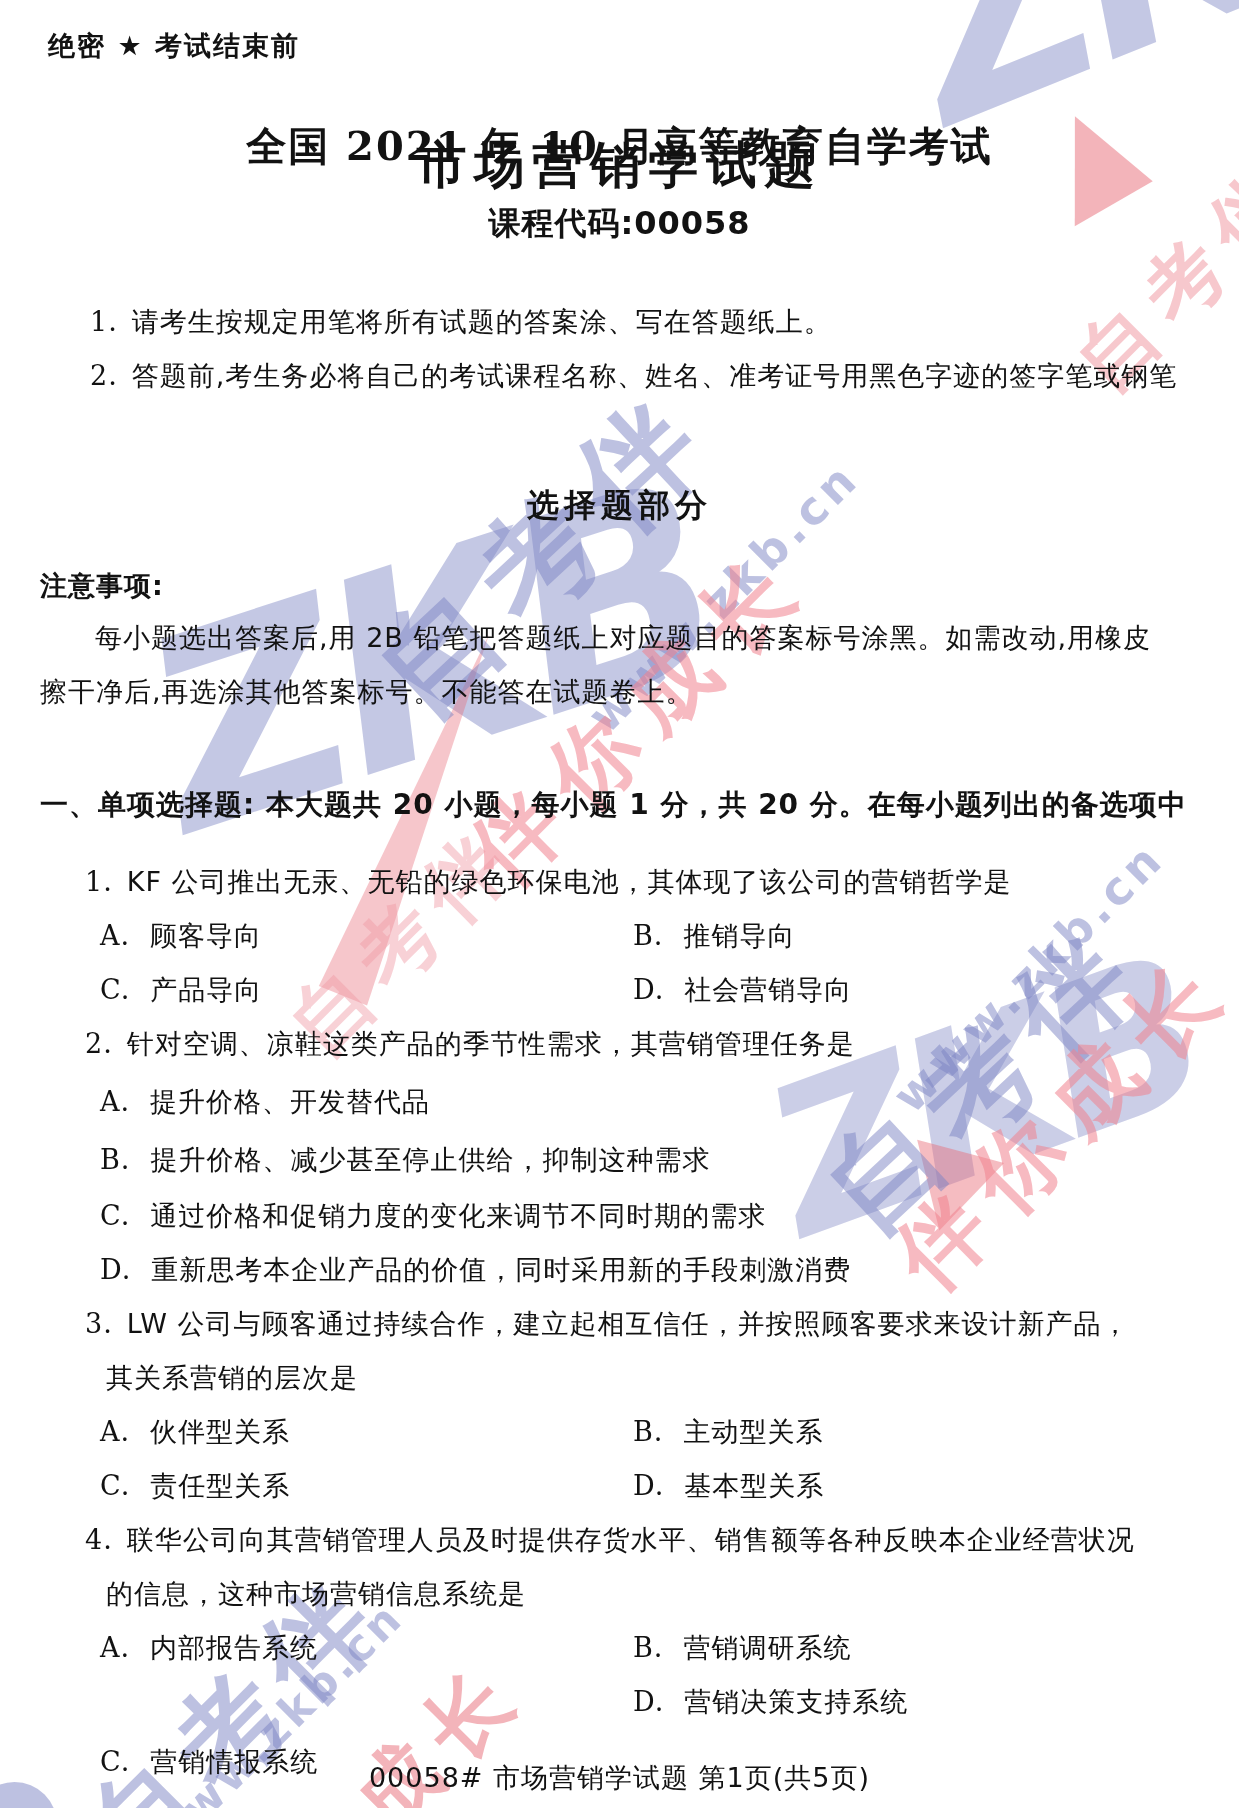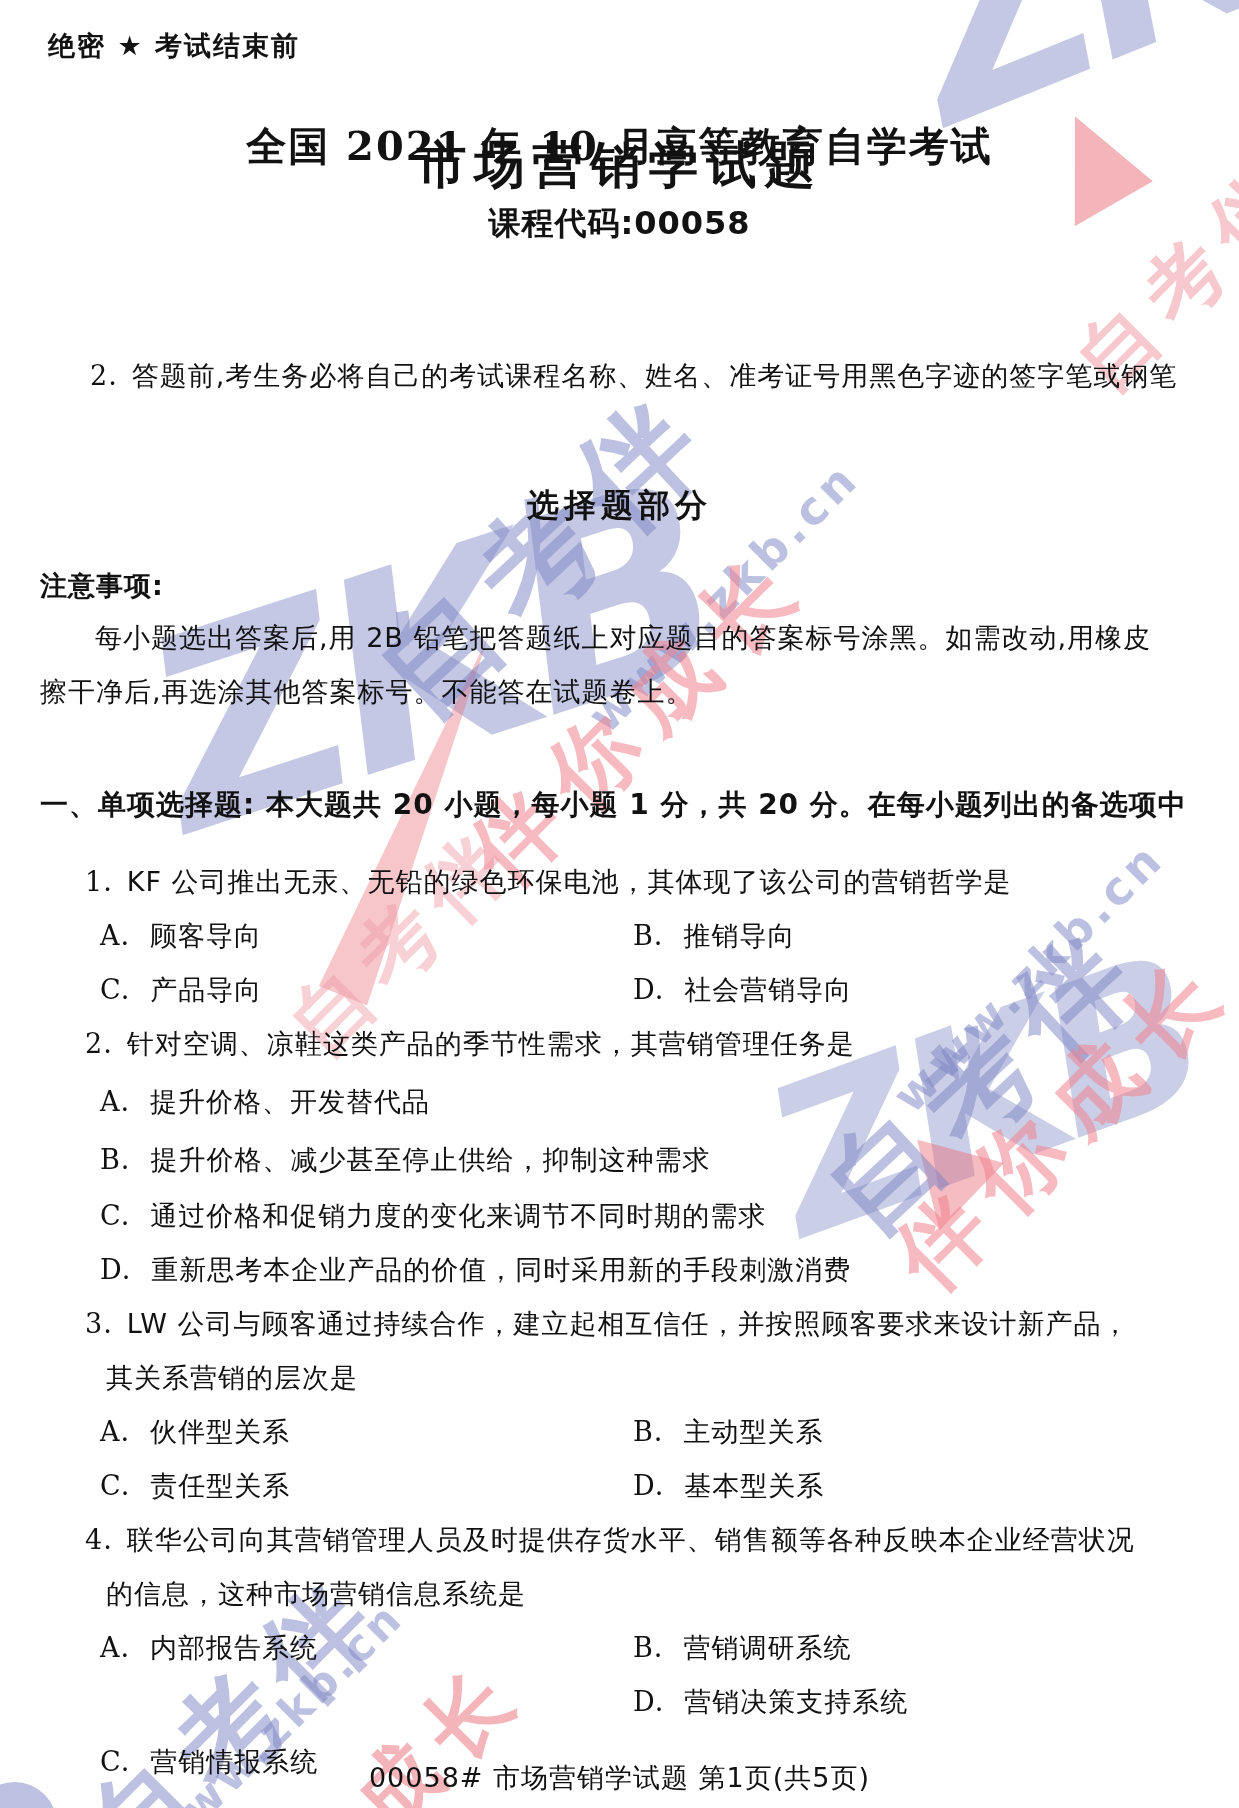--- a/index.html
+++ b/index.html
@@ -70,20 +70,23 @@
   </div>
 
   <div class="abs classification" style="left:48px;top:28px;">绝密 ★ 考试结束前</div>
 
   <div class="abs center session" style="top:74px;">全国 2021 年 10 月高等教育自学考试</div>
 
   <div class="abs center paper-title" style="top:132px;">市场营销学试题</div>
 
   <div class="abs center course" style="top:202px;">课程代码:00058</div>
 
+  <div class="abs body-line" style="left:90px;top:306px;">
+    <span class="qnum">1.</span><span>请考生按规定用笔将所有试题的答案涂、写在答题纸上。</span>
+  </div>
   <div class="abs body-line" style="left:90px;top:360px;">
     <span class="qnum">2.</span><span>答题前,考生务必将自己的考试课程名称、姓名、准考证号用黑色字迹的签字笔或钢笔</span>
   </div>
 
   <div class="abs center section-title" style="top:484px;">选择题部分</div>
 
   <div class="abs body-line bold" style="left:40px;top:570px;">注意事项:</div>
   <div class="abs body-line" style="left:95px;top:622px;">每小题选出答案后,用 2B 铅笔把答题纸上对应题目的答案标号涂黑。如需改动,用橡皮</div>
   <div class="abs body-line" style="left:40px;top:676px;">擦干净后,再选涂其他答案标号。不能答在试题卷上。</div>
 

